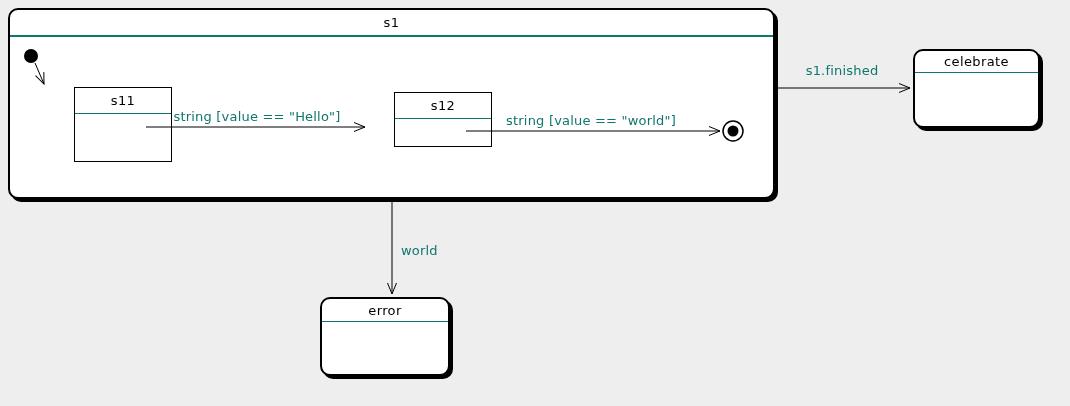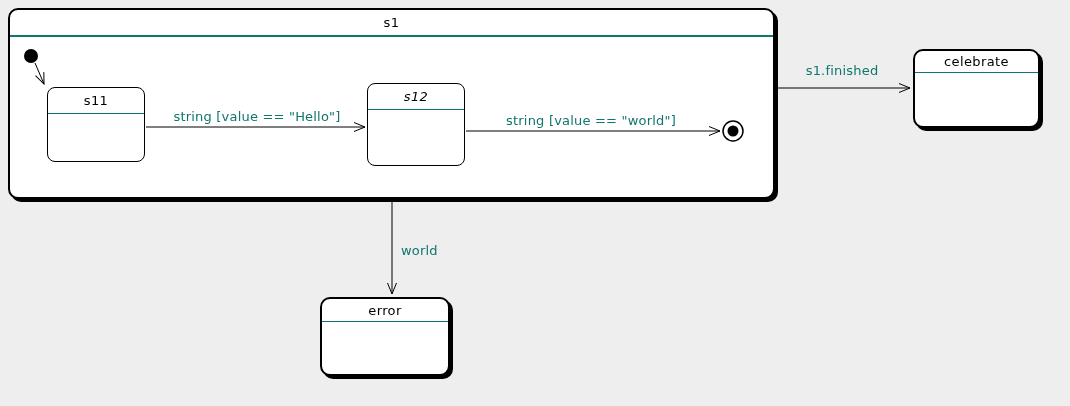--- a/index.html
+++ b/index.html
@@ -18,22 +18,23 @@
     position: absolute;
     box-sizing: border-box;
     background: #ffffff;
     border: 2px solid #000000;
     border-radius: 10px;
     box-shadow: 3px 3px 0 #000000;
     overflow: hidden;
   }
   .state.inner {
     border-width: 1px;
-    border-radius: 8px;
+    border-radius: 0;
     box-shadow: none;
+    margin-left: 27px;
   }
   .state .title {
     display: flex;
     align-items: center;
     justify-content: center;
     border-bottom: 1px solid #0f766e;
     font-size: 13px;
     letter-spacing: 0.4px;
     color: #000000;
   }
@@ -58,21 +59,21 @@
 <div class="canvas">
 
   <div class="state composite" style="left:8px; top:8px; width:767px; height:191px;">
     <div class="title" style="height:25px;">s1</div>
   </div>
 
   <div class="state inner" style="left:47px; top:87px; width:98px; height:75px;">
     <div class="title" style="height:25px;">s11</div>
   </div>
 
-  <div class="state inner" style="left:367px; top:83px; width:98px; height:83px;font-style:italic;">
+  <div class="state inner" style="left:367px; top:92px; width:98px; height:55px;">
     <div class="title" style="height:25px;">s12</div>
   </div>
 
   <div class="state" style="left:913px; top:49px; width:127px; height:79px;text-align:right;">
     <div class="title" style="height:21px;">celebrate</div>
   </div>
 
   <div class="state" style="left:320px; top:297px; width:130px; height:79px;">
     <div class="title" style="height:22px;">error</div>
   </div>

